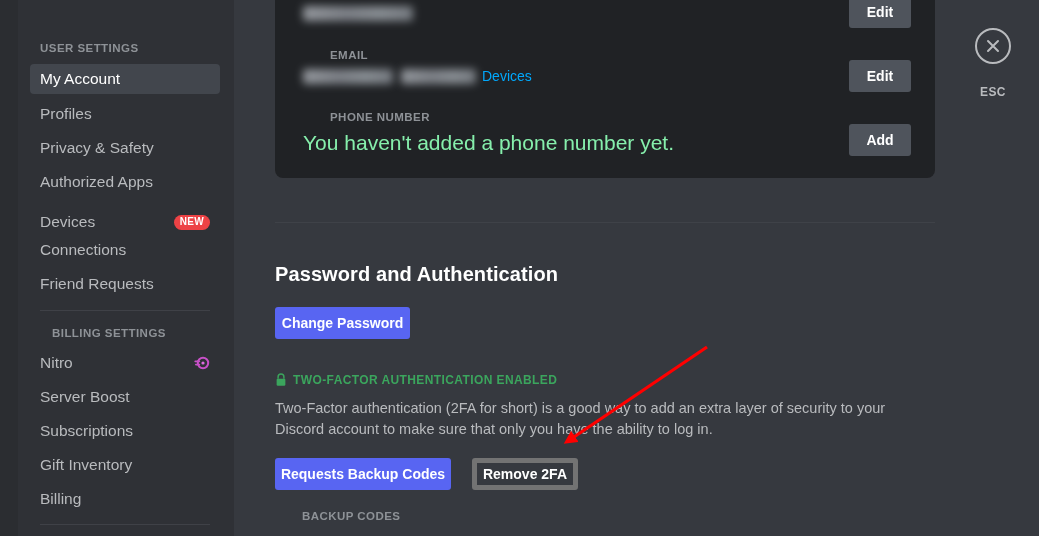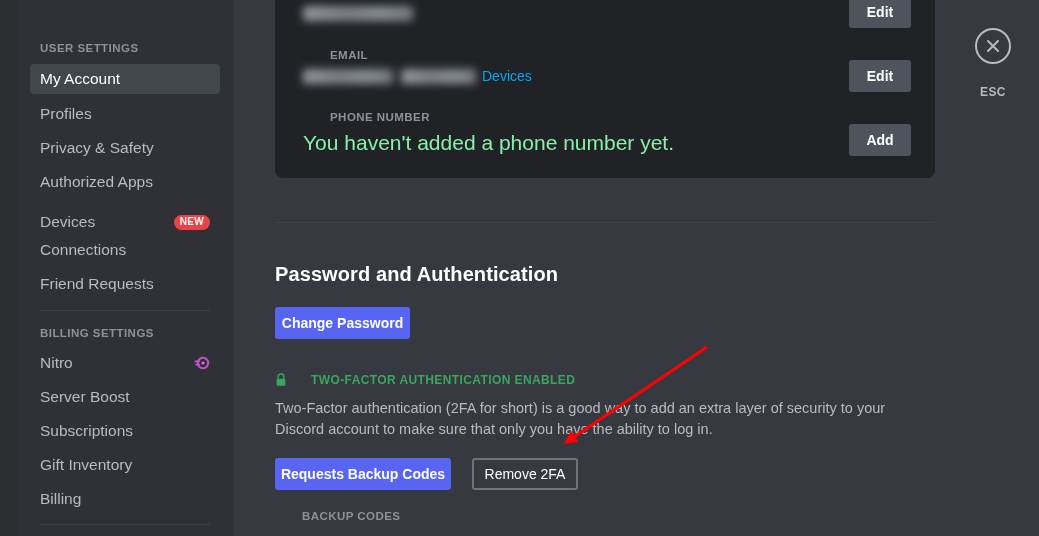--- a/index.html
+++ b/index.html
@@ -194,21 +194,21 @@
     top: 307px;
     width: 135px;
   }
 
   .twofa-status {
     position: absolute;
     left: 41px;
     top: 373px;
     display: flex;
     align-items: center;
-    gap: 24px;
+    gap: 6px;
     font-size: 12px;
     font-weight: bold;
     letter-spacing: 0.4px;
     color: #3ba55d;
     text-transform: uppercase;
   }
 
   .twofa-desc {
     position: absolute;
     left: 41px;
@@ -227,25 +227,25 @@
   }
 
   #remove-2fa-btn {
     position: absolute;
     left: 238px;
     top: 458px;
     width: 106px;
     height: 32px;
     background: transparent;
     color: #ffffff;
-    border: 2px solid #737373;
+    border: 5px solid #737373;
     border-radius: 3px;
     font-family: "Liberation Sans", sans-serif;
     font-size: 14px;
-    font-weight: normal;
+    font-weight: bold;
     cursor: pointer;
   }
 
   .backup-label {
     position: absolute;
     left: 41px;
     top: 510px;
   }
 
   
@@ -319,21 +319,21 @@
     <div class="side-item" style="top:235px;">
       <span class="label">Connections</span>
     </div>
 
     <div class="side-item" style="top:269px;">
       <span class="label">Friend Requests</span>
     </div>
 
     <div class="side-divider" style="top:310px;"></div>
 
-    <div class="side-header" style="top:327px;">BILLING SETTINGS</div>
+    <div class="side-header" style="top:327px;margin-left:12px;">BILLING SETTINGS</div>
 
     <div class="side-item" style="top:348px;">
       <span class="label">Nitro</span>
       <span class="nitro-icon">
         <svg viewBox="0 0 16 16" width="16" height="16">
           <circle cx="9" cy="8" r="5.2" fill="none" stroke="#c850c8" stroke-width="2"></circle>
           <circle cx="9" cy="8" r="1.6" fill="#e06be0"></circle>
           <path d="M1.2 6.4 H5.4" stroke="#c850c8" stroke-width="1.6" stroke-linecap="round"></path>
           <path d="M1.8 9.6 H5.4" stroke="#c850c8" stroke-width="1.6" stroke-linecap="round"></path>
         </svg>

